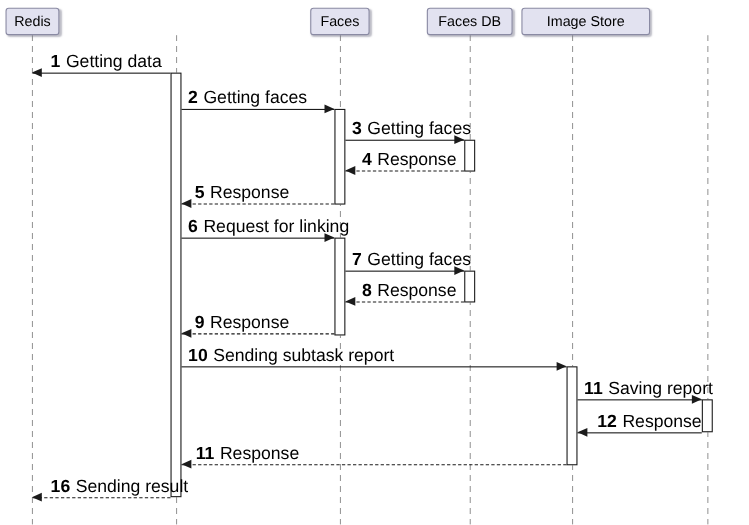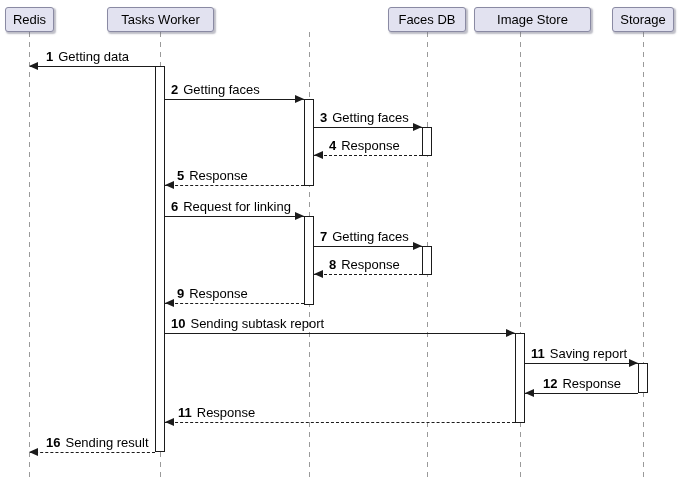--- a/index.html
+++ b/index.html
@@ -56,21 +56,21 @@
     width: 0;
     height: 0;
     border-top: 4px solid transparent;
     border-bottom: 4px solid transparent;
   }
   .ah.r { border-left: 9px solid #1b1b1b; }
   .ah.l { border-right: 9px solid #1b1b1b; }
 
   .mlb {
     position: absolute;
-    font-size: 13px;
+    font-size: 16px;
     line-height: 16px;
     height: 16px;
     white-space: nowrap;
   }
   .mnum { font-weight: 700; margin-right: 5px; }
 </style>
 </head>
 <body>
 
 <div class="canvas">
@@ -78,31 +78,28 @@
   <div class="lifeline" style="left:29px"></div>
   <div class="lifeline" style="left:160px"></div>
   <div class="lifeline" style="left:309px"></div>
   <div class="lifeline" style="left:427px"></div>
   <div class="lifeline" style="left:520px"></div>
   <div class="lifeline" style="left:643px"></div>
 
   <div class="pbox" style="left:5px;width:49px">
       <span>Redis</span>
     </div>
-  <div class="pbox" style="left:107px;width:107px">
-      <span>Tasks Worker</span>
+  <div class="pbox" style="left:282px;width:54px">
+      <span>Faces</span>
     </div>
   <div class="pbox" style="left:388px;width:78px">
       <span>Faces DB</span>
     </div>
   <div class="pbox" style="left:474px;width:117px">
       <span>Image Store</span>
-    </div>
-  <div class="pbox" style="left:612px;width:62px">
-      <span>Storage</span>
     </div>
 
   <div class="act" style="left:155px;top:66px;height:386px"></div>
   <div class="act" style="left:304px;top:99px;height:87px"></div>
   <div class="act" style="left:304px;top:216px;height:89px"></div>
   <div class="act" style="left:422px;top:127px;height:29px"></div>
   <div class="act" style="left:422px;top:246px;height:29px"></div>
   <div class="act" style="left:515px;top:333px;height:90px"></div>
   <div class="act" style="left:638px;top:363px;height:30px"></div>
 

